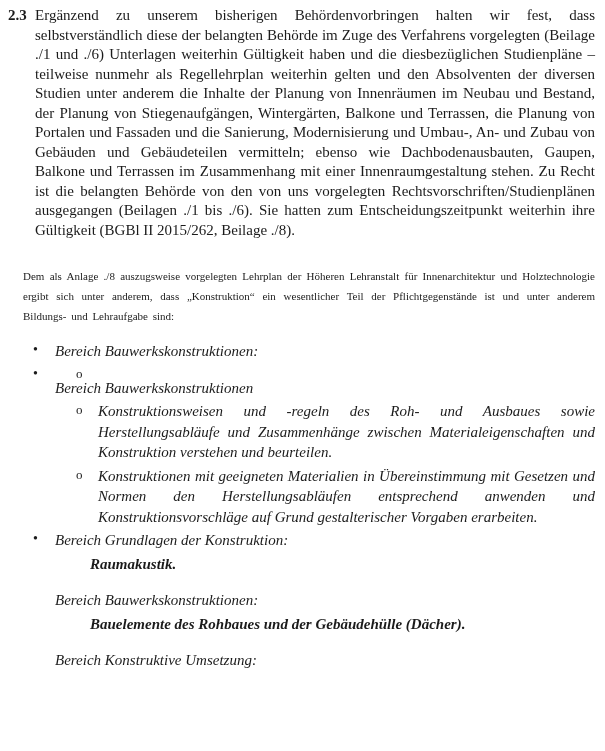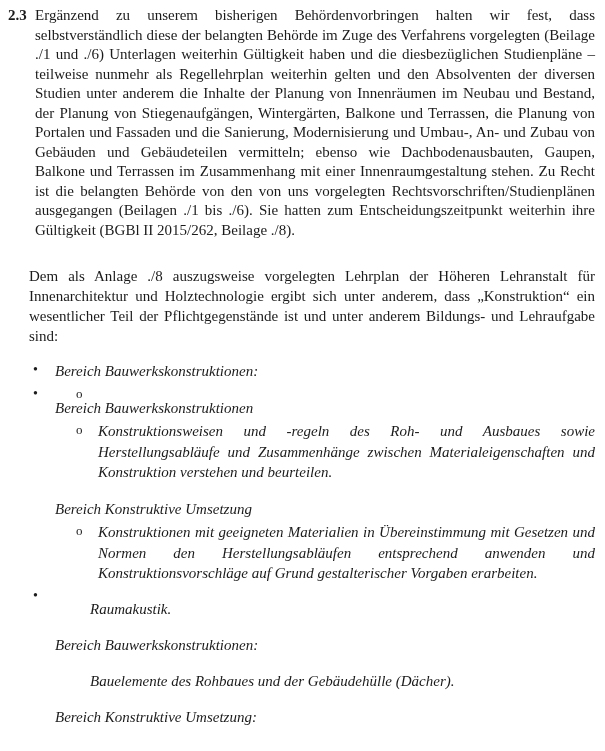--- a/index.html
+++ b/index.html
@@ -35,22 +35,22 @@
   }
   .section-body {
     flex: 1;
     font-size: 15px;
     line-height: 19.5px;
     text-align: justify;
   }
 
   
   .para2 {
-    margin: 26px 0 0 21px;
-    font-size: 15px;
+    margin: 26px 0 0 15px;
+    font-size: 11px;
     line-height: 20px;
     text-align: justify;
     word-spacing: 2px;
   }
 
   
   .list {
     margin-top: 15px;
     font-style: italic;
     font-size: 15px;
@@ -88,21 +88,22 @@
     margin-top: 3px;
     text-align: justify;
   }
   .li-sub .marker {
     left: 68px;
     top: -1px;
     font-size: 13px;
   }
   .li-deep {
     padding-left: 82px;
-    margin-top: 15px;
+    margin-top: 3px;
+    font-weight: bold;
   }
 </style>
 </head>
 <body>
 
 <div class="page">
 
   <div class="section">
     <div class="section-number">2.3</div>
     <div class="section-body">Ergänzend zu unserem bisherigen Behördenvorbringen halten wir fest, dass selbstverständlich diese der belangten Behörde im Zuge des Verfahrens vorgelegten (Beilage ./1 und ./6) Unterlagen weiterhin Gültigkeit haben und die diesbezüglichen Studienpläne – teilweise nunmehr als Regellehrplan weiterhin gelten und den Absolventen der diversen Studien unter anderem die Inhalte der Planung von Innenräumen im Neubau und Bestand, der Planung von Stiegenaufgängen, Wintergärten, Balkone und Terrassen, die Planung von Portalen und Fassaden und die Sanierung, Modernisierung und Umbau-, An- und Zubau von Gebäuden und Gebäudeteilen vermitteln; ebenso wie Dachbodenausbauten, Gaupen, Balkone und Terrassen im Zusammenhang mit einer Innenraumgestaltung stehen. Zu Recht ist die belangten Behörde von den von uns vorgelegten Rechtsvorschriften/Studienplänen ausgegangen (Beilagen ./1 bis ./6). Sie hatten zum Entscheidungszeitpunkt weiterhin ihre Gültigkeit (BGBl II 2015/262, Beilage ./8).</div>
@@ -128,31 +129,29 @@
 
     <div class="li li-group">
       <span>Bereich Bauwerkskonstruktionen</span>
     </div>
 
     <div class="li li-sub">
       <span class="marker">o</span>
       <span>Konstruktionsweisen und -regeln des Roh- und Ausbaues sowie Herstellungsabläufe und Zusammenhänge zwischen Materialeigenschaften und Konstruktion verstehen und beurteilen.</span>
     </div>
 
-    <div class="li li-group">
-      <span>Bereich Konstruktive Umsetzung</span>
-    </div>
 
     <div class="li li-sub">
       <span class="marker">o</span>
       <span>Konstruktionen mit geeigneten Materialien in Übereinstimmung mit Gesetzen und Normen den Herstellungsabläufen entsprechend anwenden und Konstruktionsvorschläge auf Grund gestalterischer Vorgaben erarbeiten.</span>
     </div>
 
     <div class="li li-bullet">
       <span class="marker">•</span>
+      <span>Bereich Grundlagen der Konstruktion:</span>
     </div>
 
     <div class="li li-deep">
       <span>Raumakustik.</span>
     </div>
 
     <div class="li li-group">
       <span>Bereich Bauwerkskonstruktionen:</span>
     </div>
 

